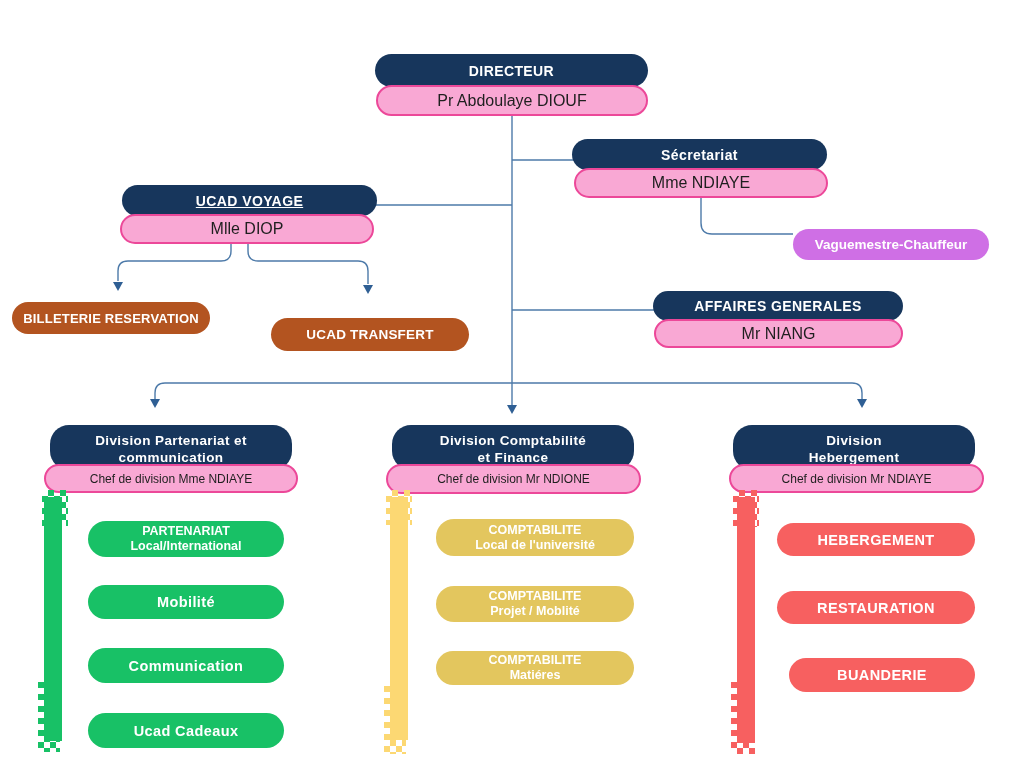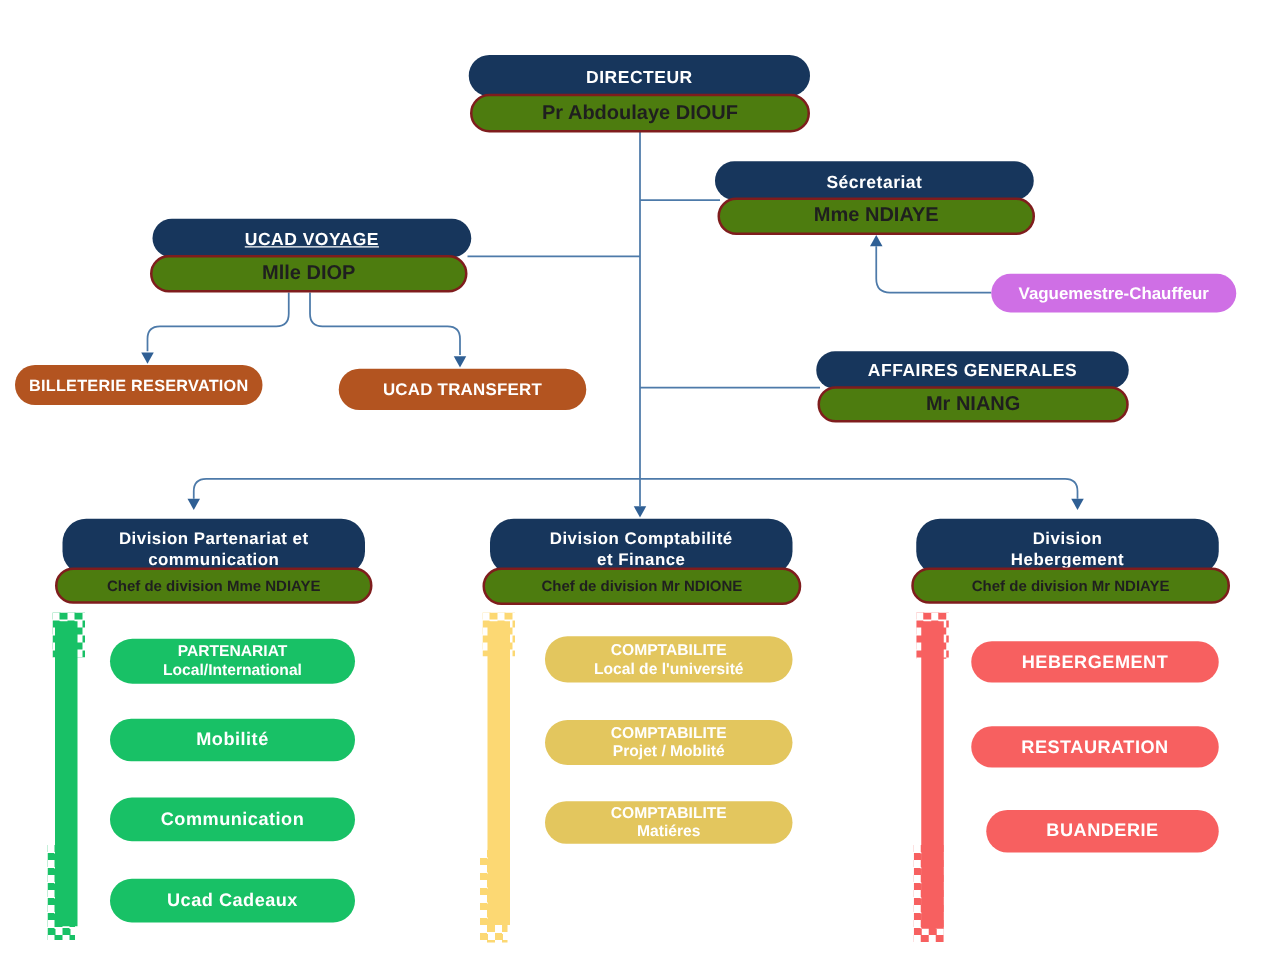--- a/index.html
+++ b/index.html
@@ -2,29 +2,29 @@
 <html><head>
 <meta charset="utf-8">
 <style>
   html,body{margin:0;padding:0;background:#ffffff;}
   #canvas{
     position:relative;width:1024px;height:768px;background:#ffffff;overflow:hidden;
     font-family:"Liberation Sans", sans-serif;
   }
   .abs{position:absolute;box-sizing:border-box;}
   svg.wires{position:absolute;left:0;top:0;z-index:1;}
-  .node{z-index:2;display:flex;align-items:center;justify-content:center;text-align:center;}
+  .node{z-index:2;display:flex;align-items:center;justify-content:center;text-align:center;margin-top:10px;}
   .navy{
     background:#17365c;color:#ffffff;font-weight:bold;border-radius:17px;
     letter-spacing:.4px;
   }
   .navy-title{font-size:14px;}
   .person{
-    background:#4d7c0f;color:#1f1f1f;border:2px solid #7f1d1d;border-radius:16px;
-    font-size:16px;font-weight:700;
+    background:#f9a8d4;color:#1f1f1f;border:2px solid #ec4899;border-radius:16px;
+    font-size:16px;font-weight:400;
   }
   .divhead{border-radius:19px;flex-direction:column;line-height:17px;font-size:13.5px;padding-top:2px;}
   .chef{font-size:12px;border-radius:15px;}
   .pill{border-radius:18px;color:#ffffff;font-weight:bold;flex-direction:column;}
   .pill span{display:block;}
   .pill.two{font-size:12.5px;line-height:15px;}
   .pill.one{font-size:14.5px;letter-spacing:.4px;}
   .brown{background:#b35420;color:#ffffff;font-weight:bold;border-radius:17px;font-size:13px;letter-spacing:.2px;}
   .purple{background:#cf6fe5;color:#ffffff;font-weight:bold;border-radius:16px;font-size:13.5px;}
   .green-bg{background:#18c166;}
@@ -75,21 +75,21 @@
 
   <div class="abs node navy navy-title" style="left:572px;top:129px;width:255px;height:31px;">Sécretariat</div>
   <div class="abs node person" style="left:574px;top:158px;width:254px;height:30px;">Mme NDIAYE</div>
 
   <div class="abs node navy navy-title" style="left:122px;top:175px;width:255px;height:31px;text-decoration:underline;">UCAD VOYAGE</div>
   <div class="abs node person" style="left:120px;top:204px;width:254px;height:30px;">Mlle DIOP</div>
 
   <div class="abs node brown" style="left:12px;top:292px;width:198px;height:32px;">BILLETERIE RESERVATION</div>
 
   <div class="abs node purple" style="left:793px;top:219px;width:196px;height:31px;">Vaguemestre-Chauffeur</div>
-  <div class="abs node brown" style="left:271px;top:295px;width:198px;height:33px;font-size:13.5px;">UCAD TRANSFERT</div>
+  <div class="abs node brown" style="left:271px;top:308px;width:198px;height:33px;font-size:13.5px;">UCAD TRANSFERT</div>
 
   <div class="abs node navy navy-title" style="left:653px;top:281px;width:250px;height:30px;">AFFAIRES GENERALES</div>
   <div class="abs node person" style="left:654px;top:309px;width:249px;height:29px;">Mr NIANG</div>
 
   <div class="abs node navy divhead" style="left:50px;top:415px;width:242px;height:45px;">
     <span>Division Partenariat et</span>
     <span>communication</span>
   </div>
   <div class="abs node person chef" style="left:44px;top:454px;width:254px;height:29px;">Chef de division Mme NDIAYE</div>
 

